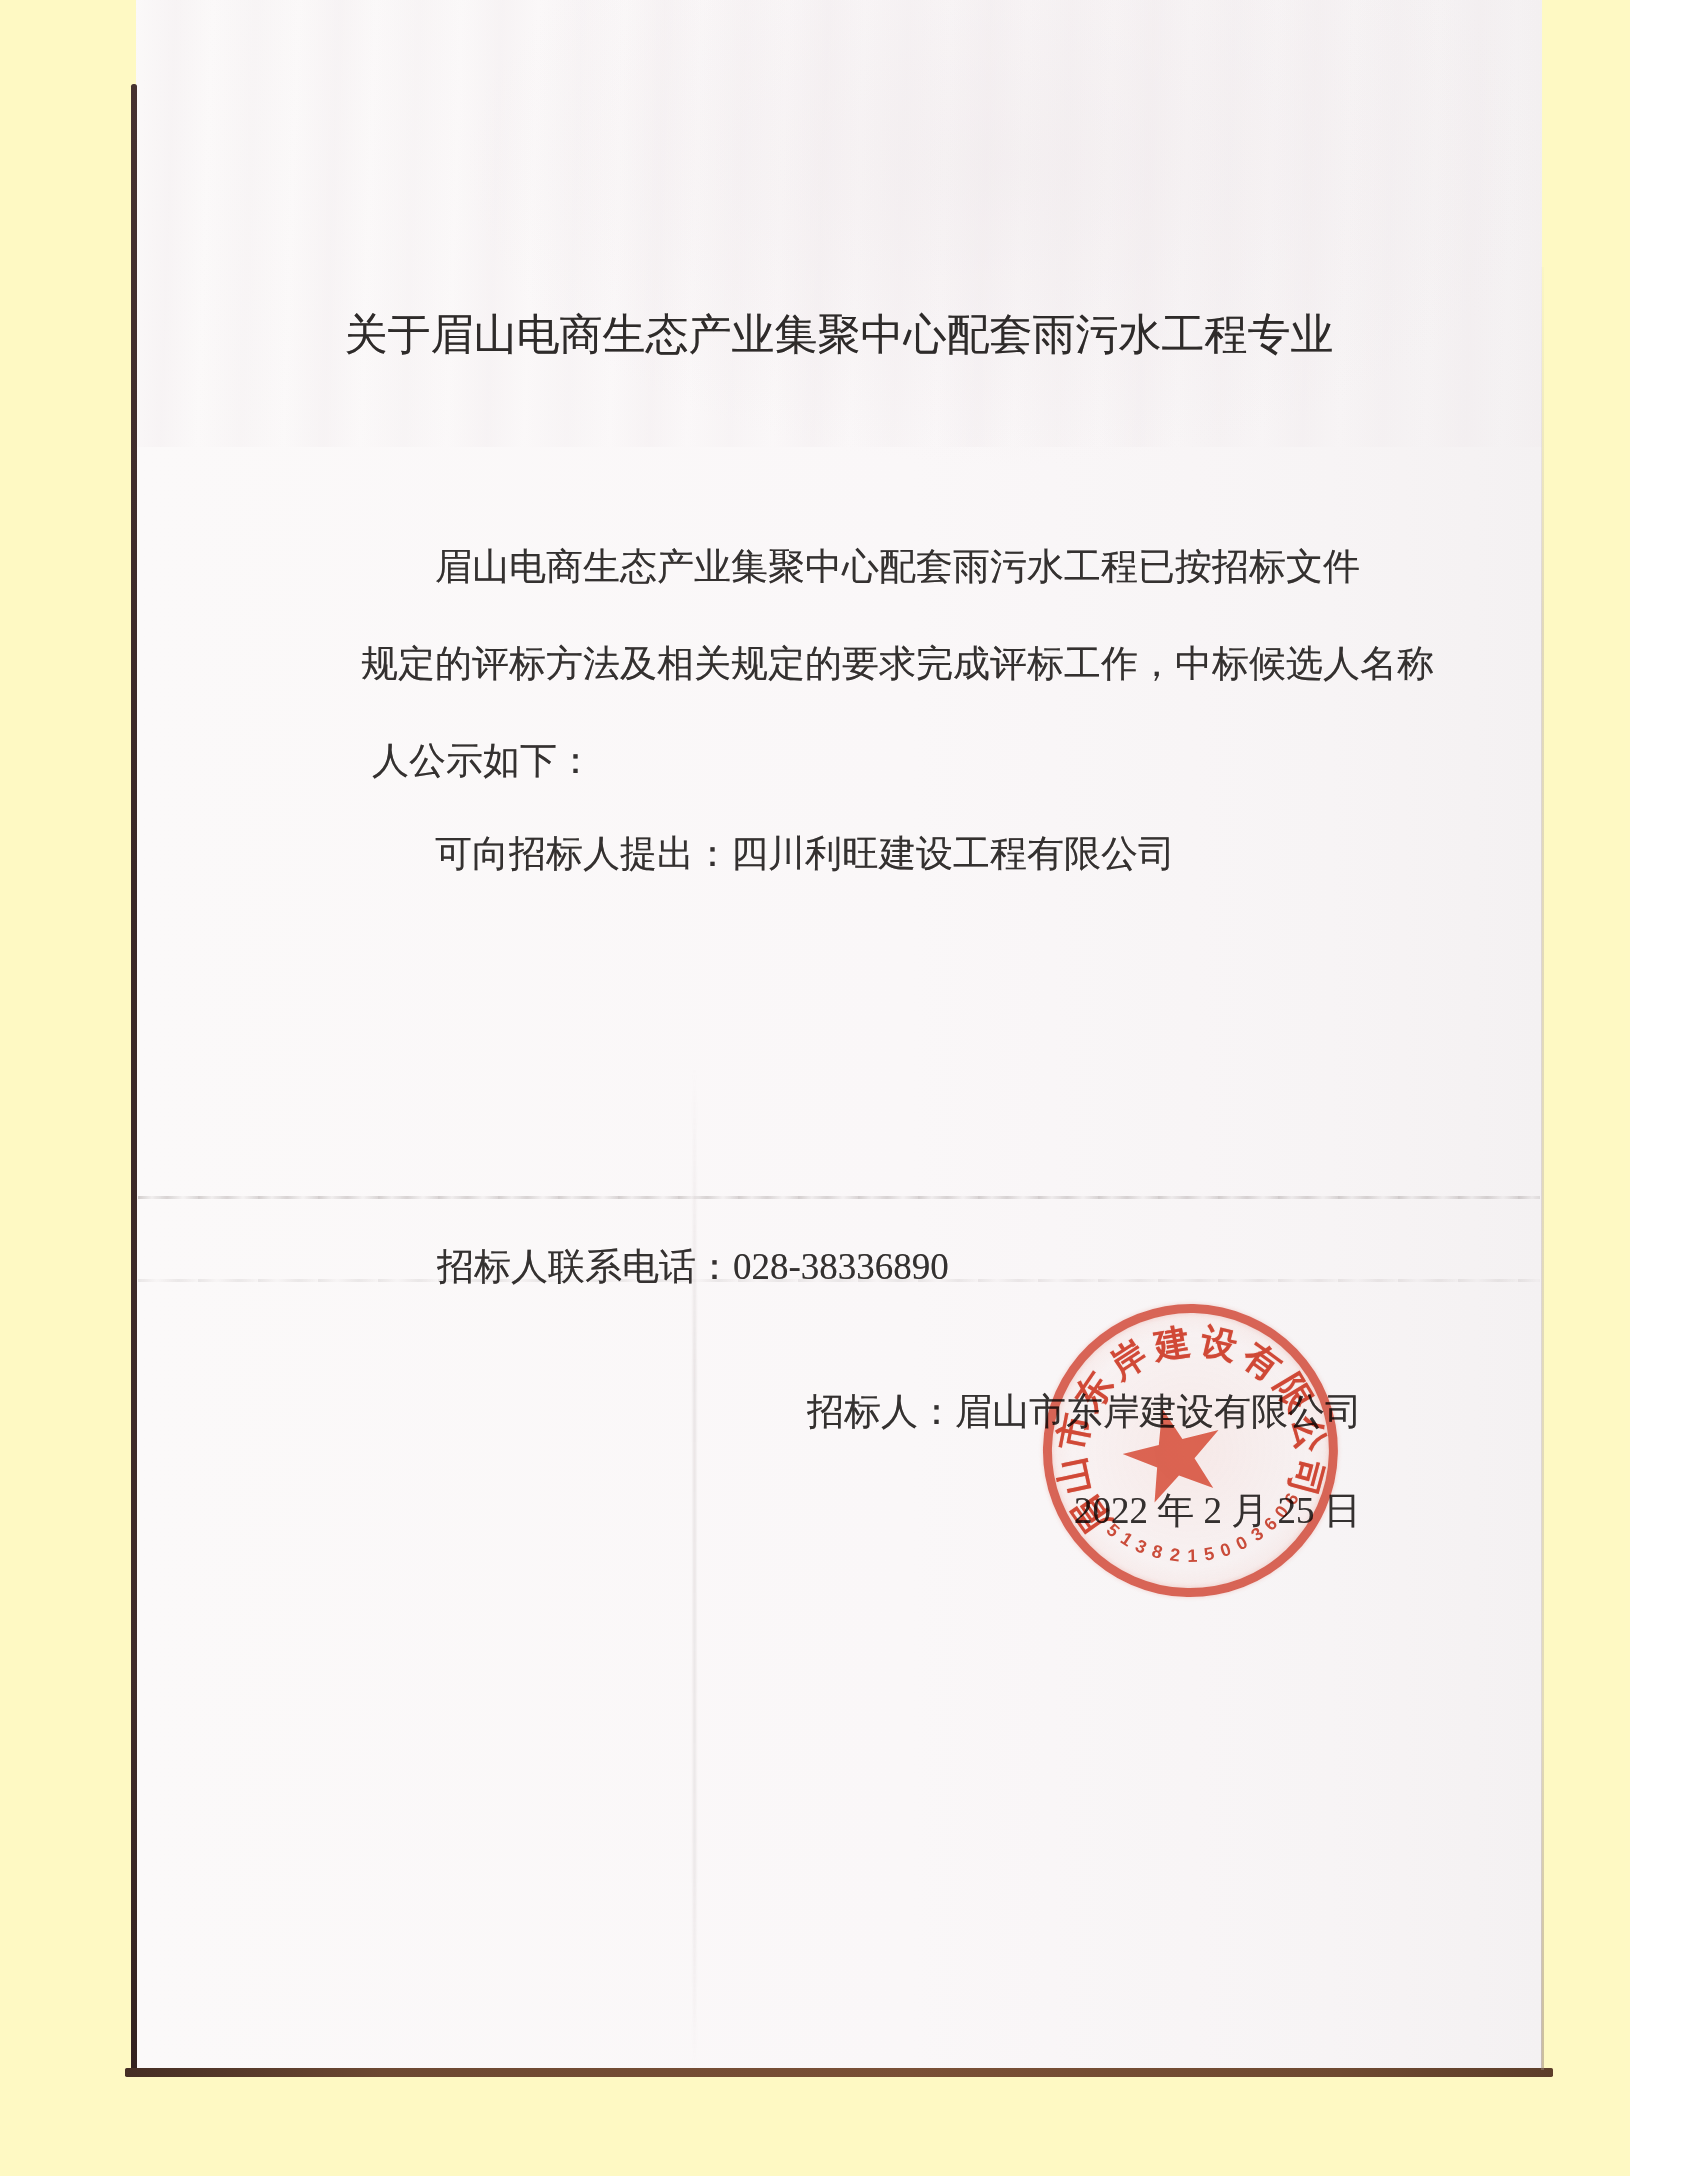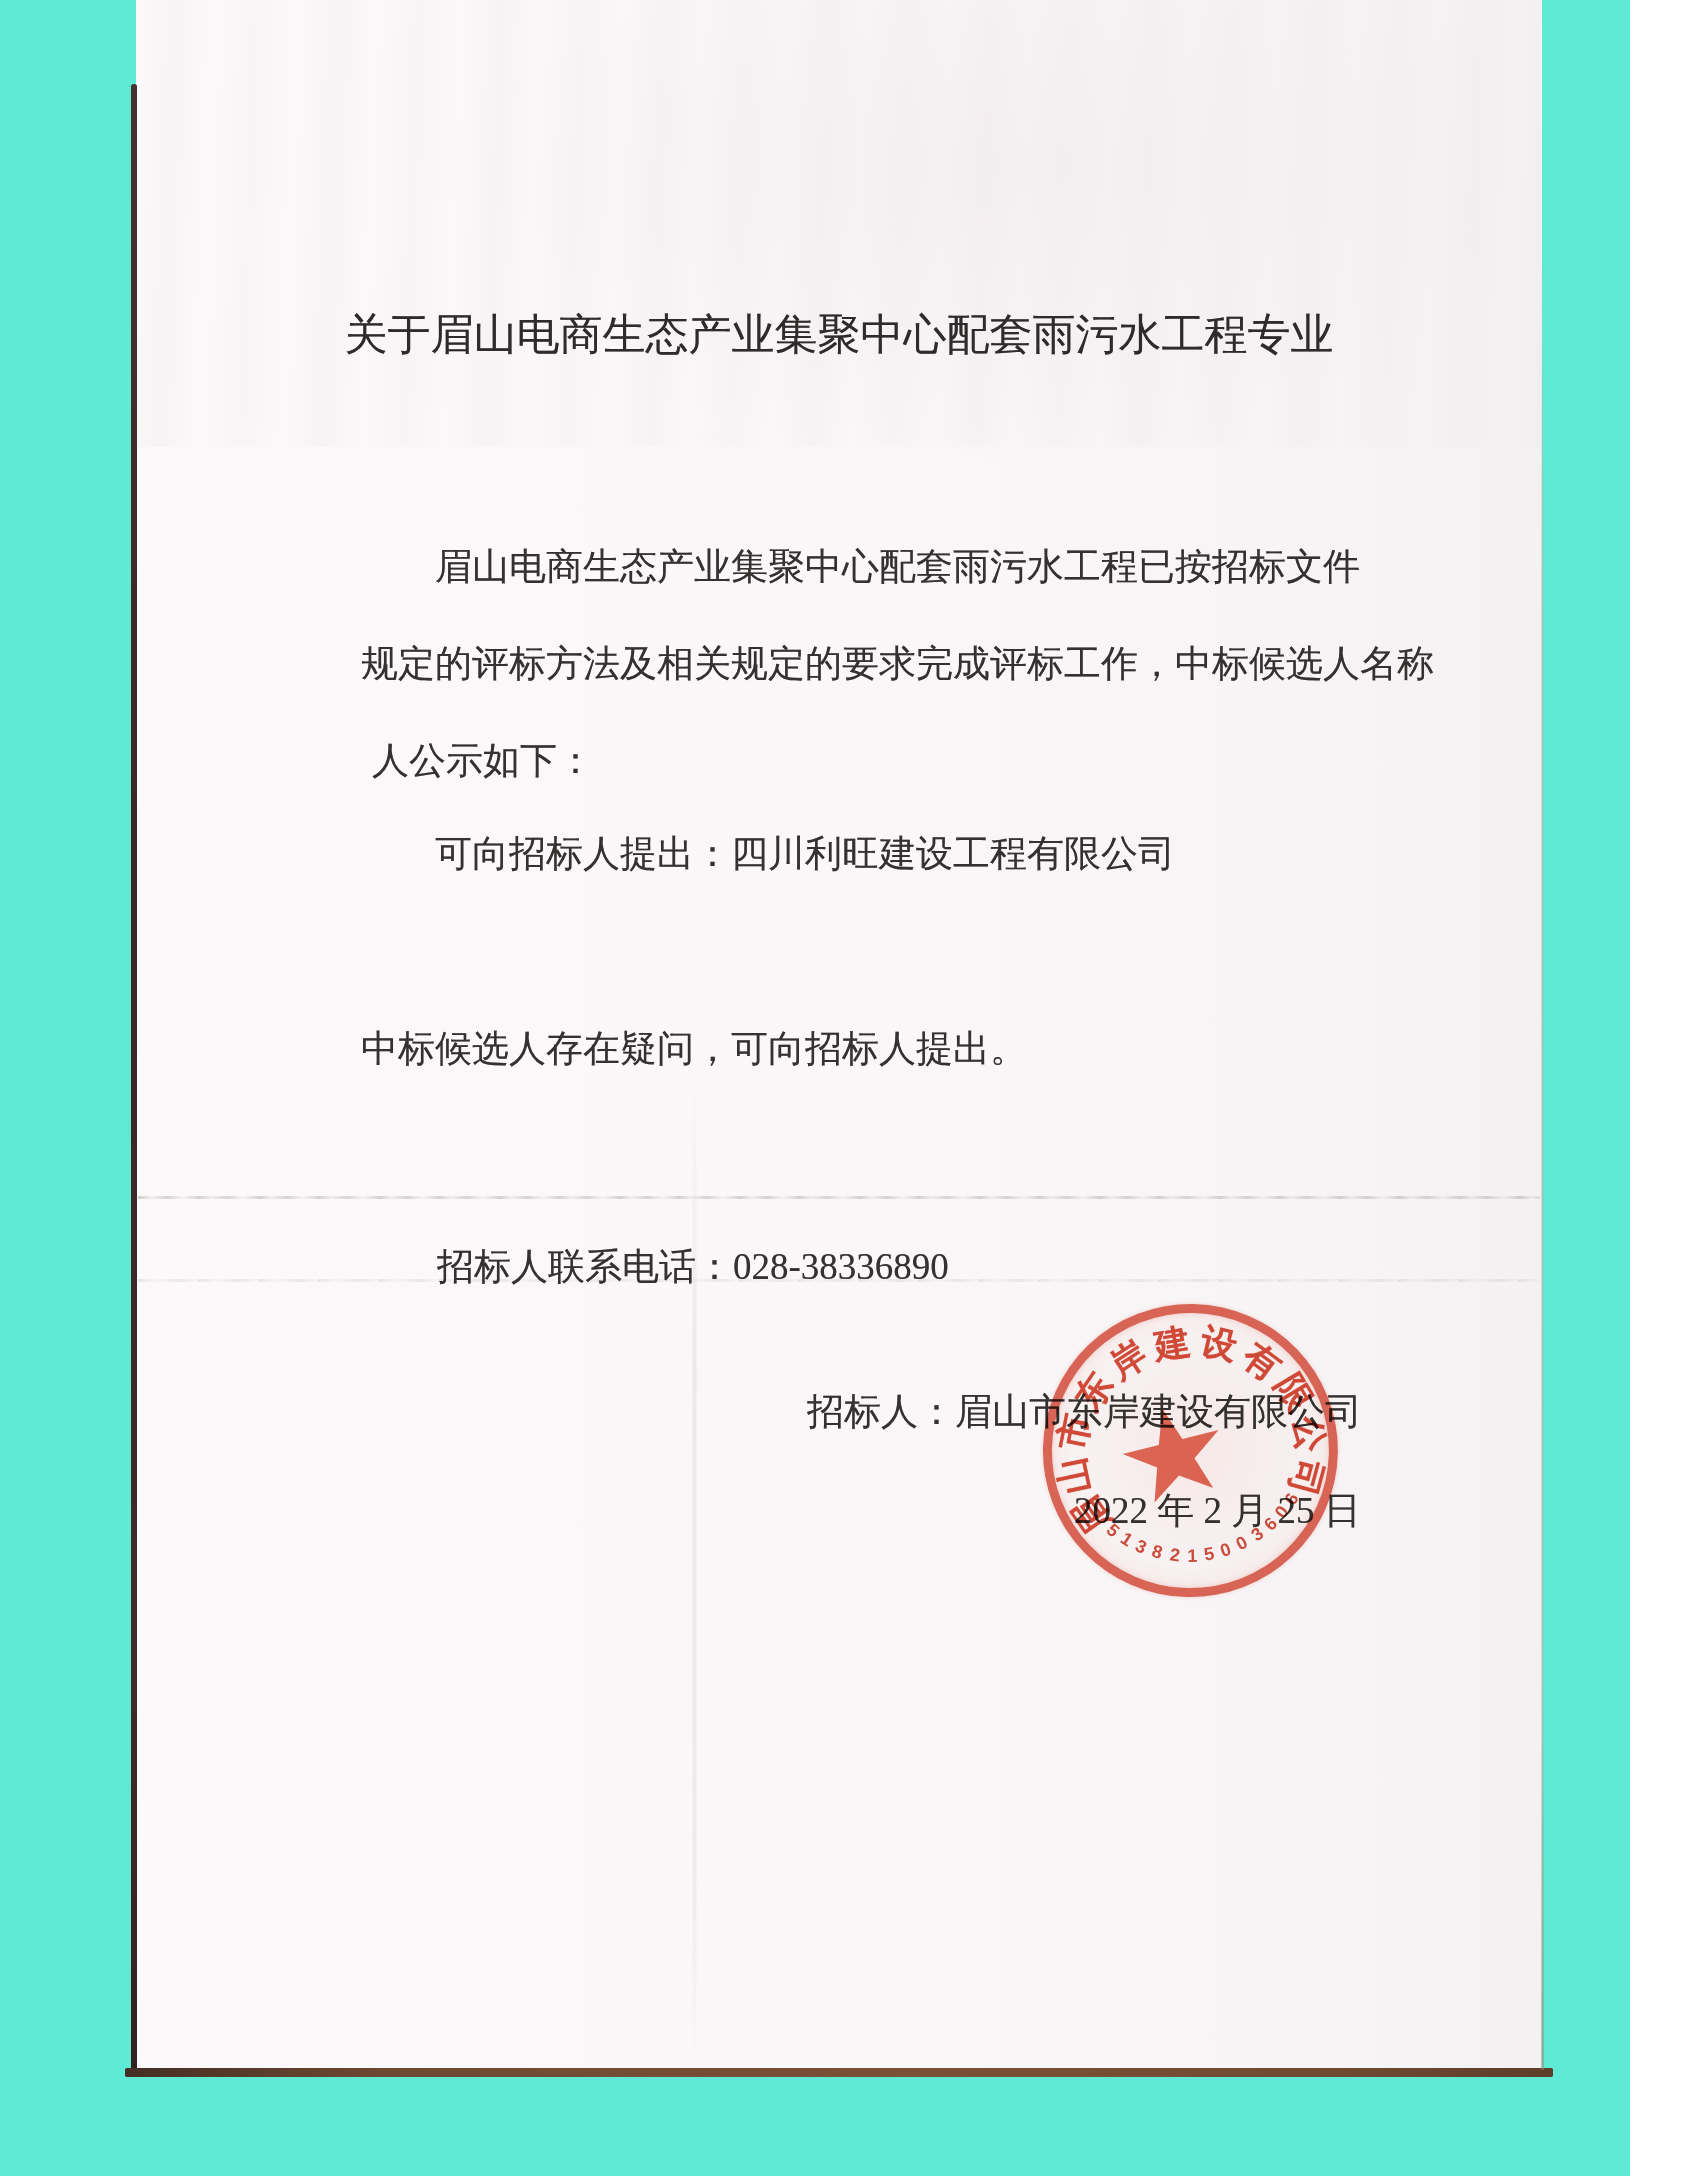--- a/index.html
+++ b/index.html
@@ -5,21 +5,21 @@
   html, body {
     margin: 0; padding: 0;
     width: 1682px; height: 2177px;
     background: #ffffff;
     overflow: hidden;
     font-family: "Liberation Serif", "DejaVu Serif", serif;
   }
   #canvas {
     position: relative;
     width: 1630px; height: 2177px;
-    background: #5eead4;
+    background: #fef9c3;
   }
   
   .paper {
     position: absolute;
     left: 136px; top: 0px;
     width: 1406px; height: 2068px;
     background:
       radial-gradient(ellipse 774px 430px at 62% 8%, rgba(240,234,236,0.55), rgba(240,234,236,0) 70%),
       linear-gradient(90deg, #fbf9f9 0%, #faf7f8 55%, #f7f4f5 85%, #f4f1f2 100%);
   }
@@ -152,21 +152,20 @@
 
   <div class="paper"></div>
   <div class="paper-streaks"></div>
 
   <div class="txt doc-title t-top-1">关于眉山电商生态产业集聚中心配套雨污水工程专业</div>
 
   <div class="txt body-line" style="left:435px; top:542px;text-align:center;">眉山电商生态产业集聚中心配套雨污水工程已按招标文件</div>
   <div class="txt body-line" style="left:361px; top:639px;">规定的评标方法及相关规定的要求完成评标工作，中标候选人名称</div>
   <div class="txt body-line" style="left:372px; top:736px;">人公示如下：</div>
   <div class="txt body-line" style="left:435px; top:829px;">可向招标人提出：四川利旺建设工程有限公司</div>
-  <div class="txt body-line" style="left:361px; top:1024px;">中标候选人存在疑问，可向招标人提出。</div>
 
   <div class="txt body-line" style="left:437px; top:1242px;">招标人联系电话：028-38336890</div>
 
   <div class="txt body-line" style="left:807px; top:1387px;">招标人：眉山市东岸建设有限公司</div>
   <div class="txt body-line" style="left:1074px; top:1486px;">2022 年 2 月 25 日</div>
 
   <div class="crease-h1"></div>
   <div class="crease-h2"></div>
   <div class="crease-v1"></div>
 

